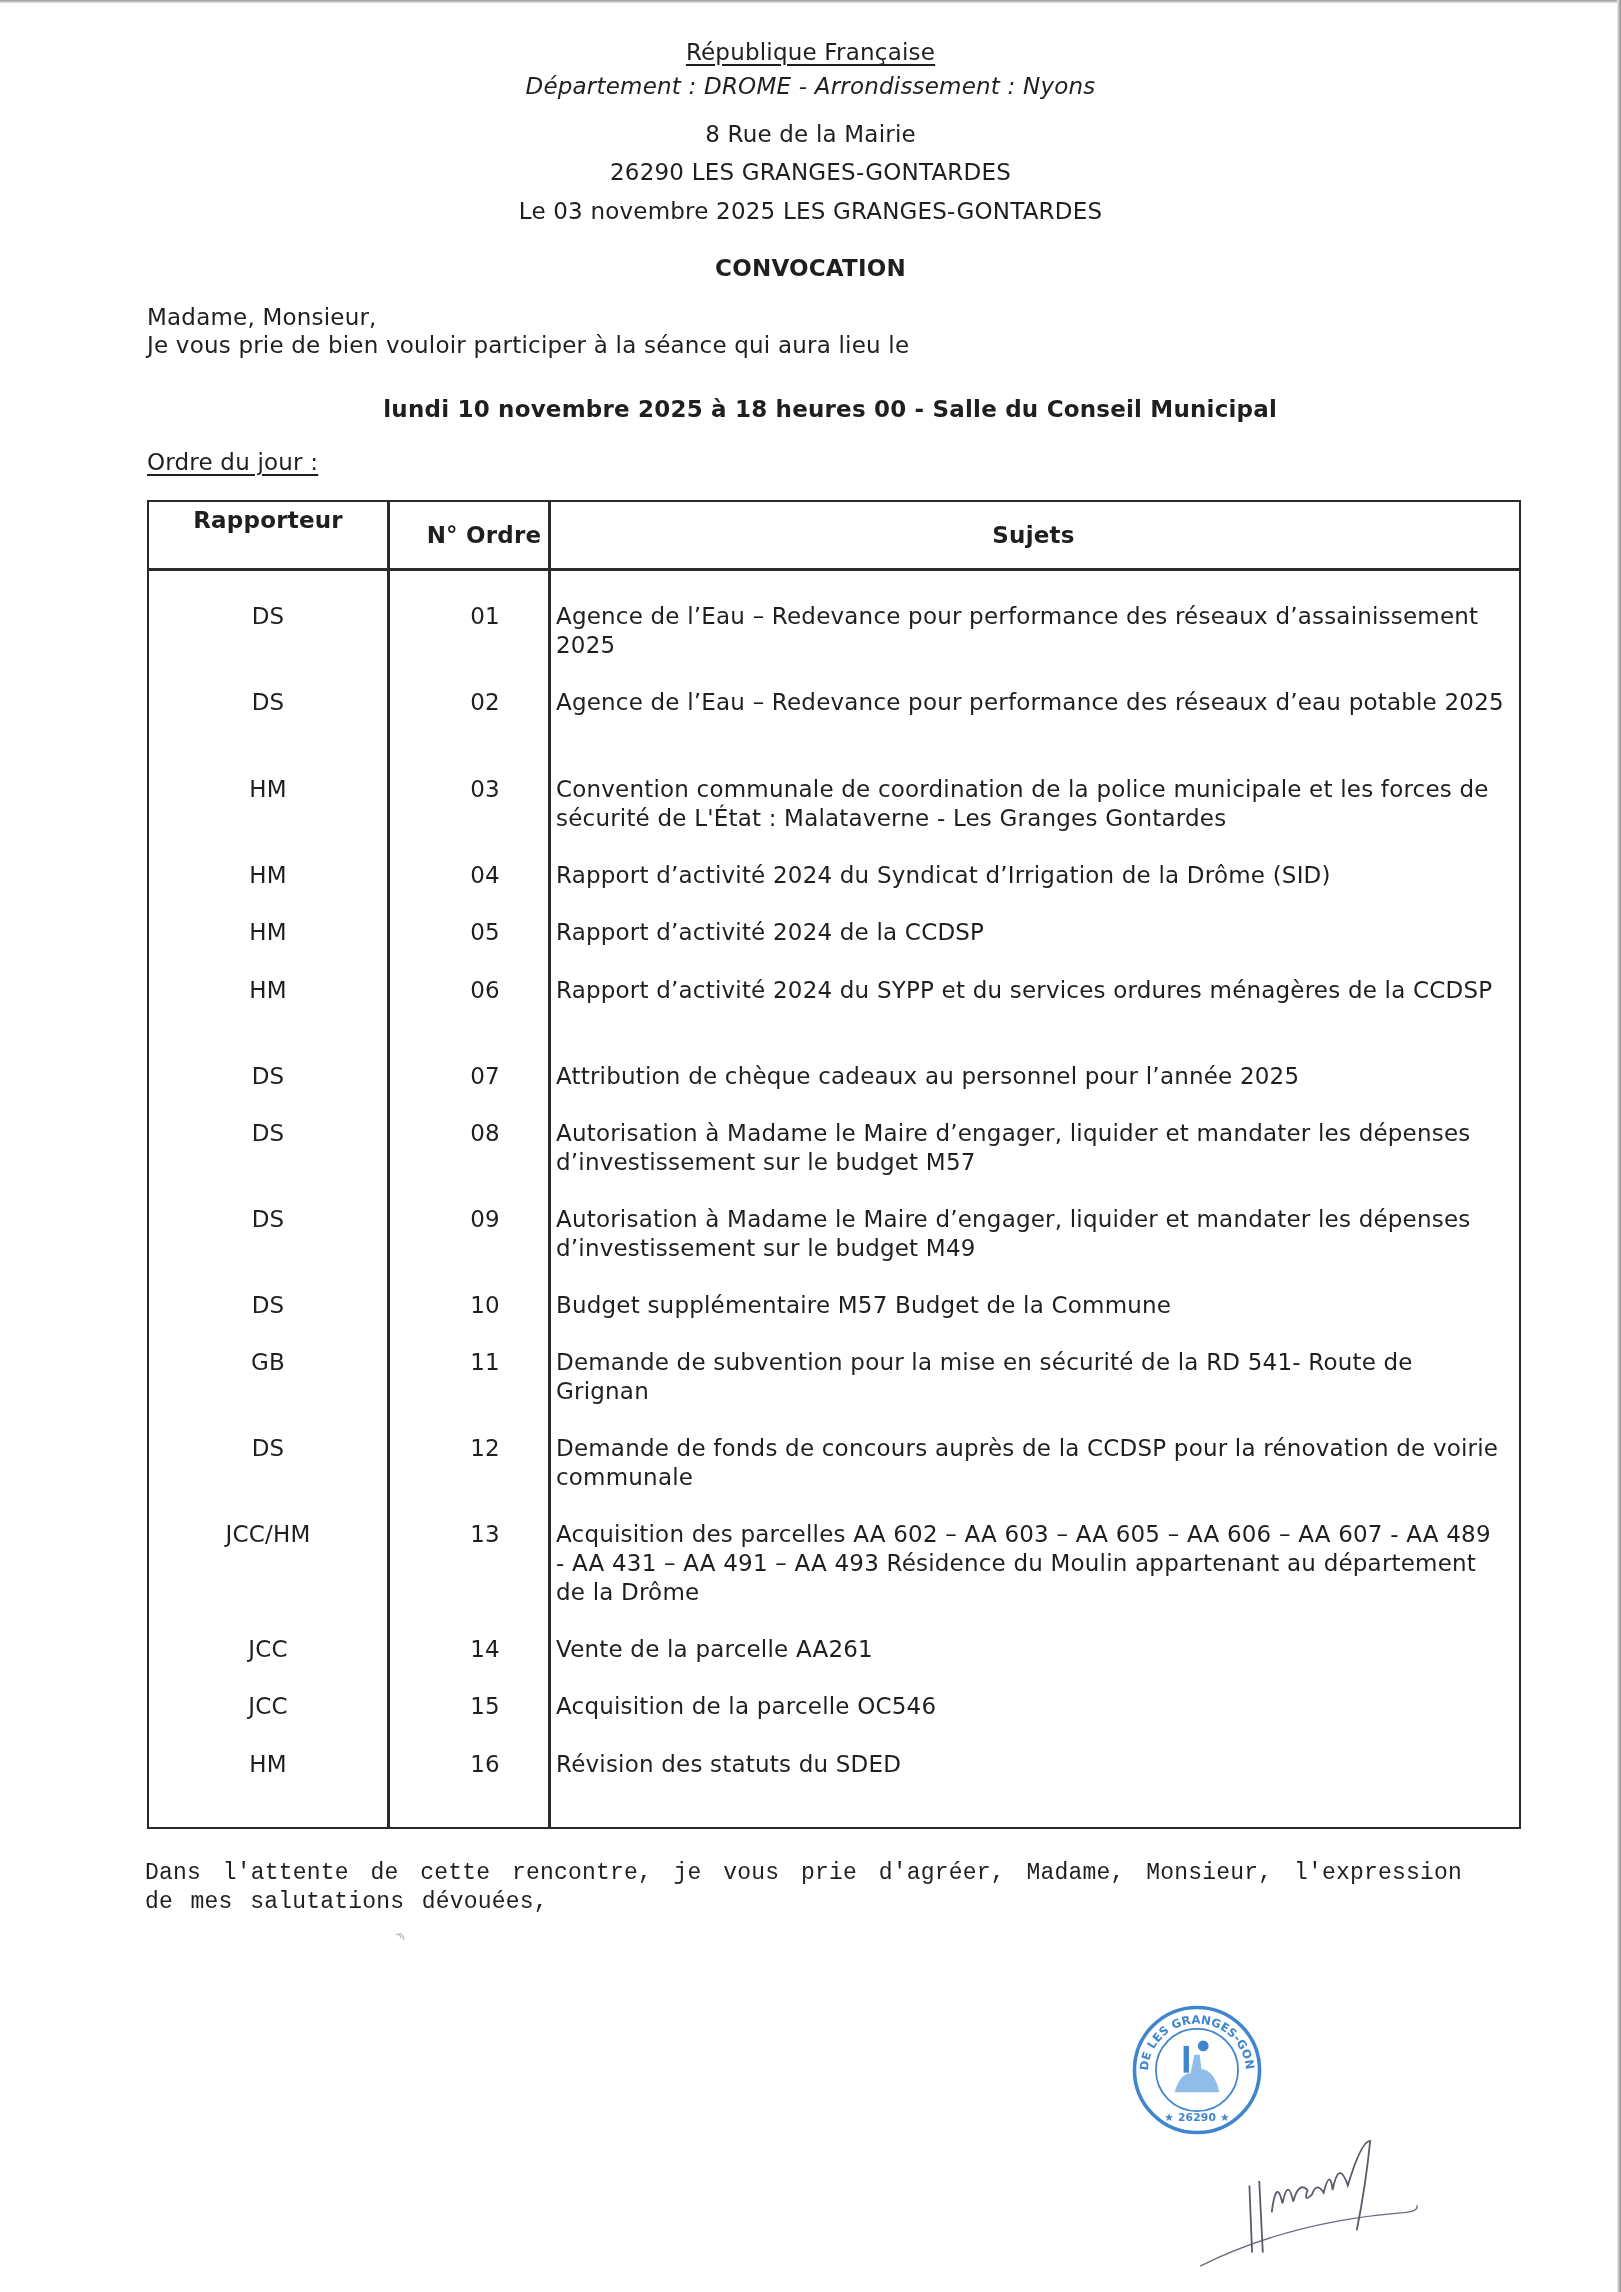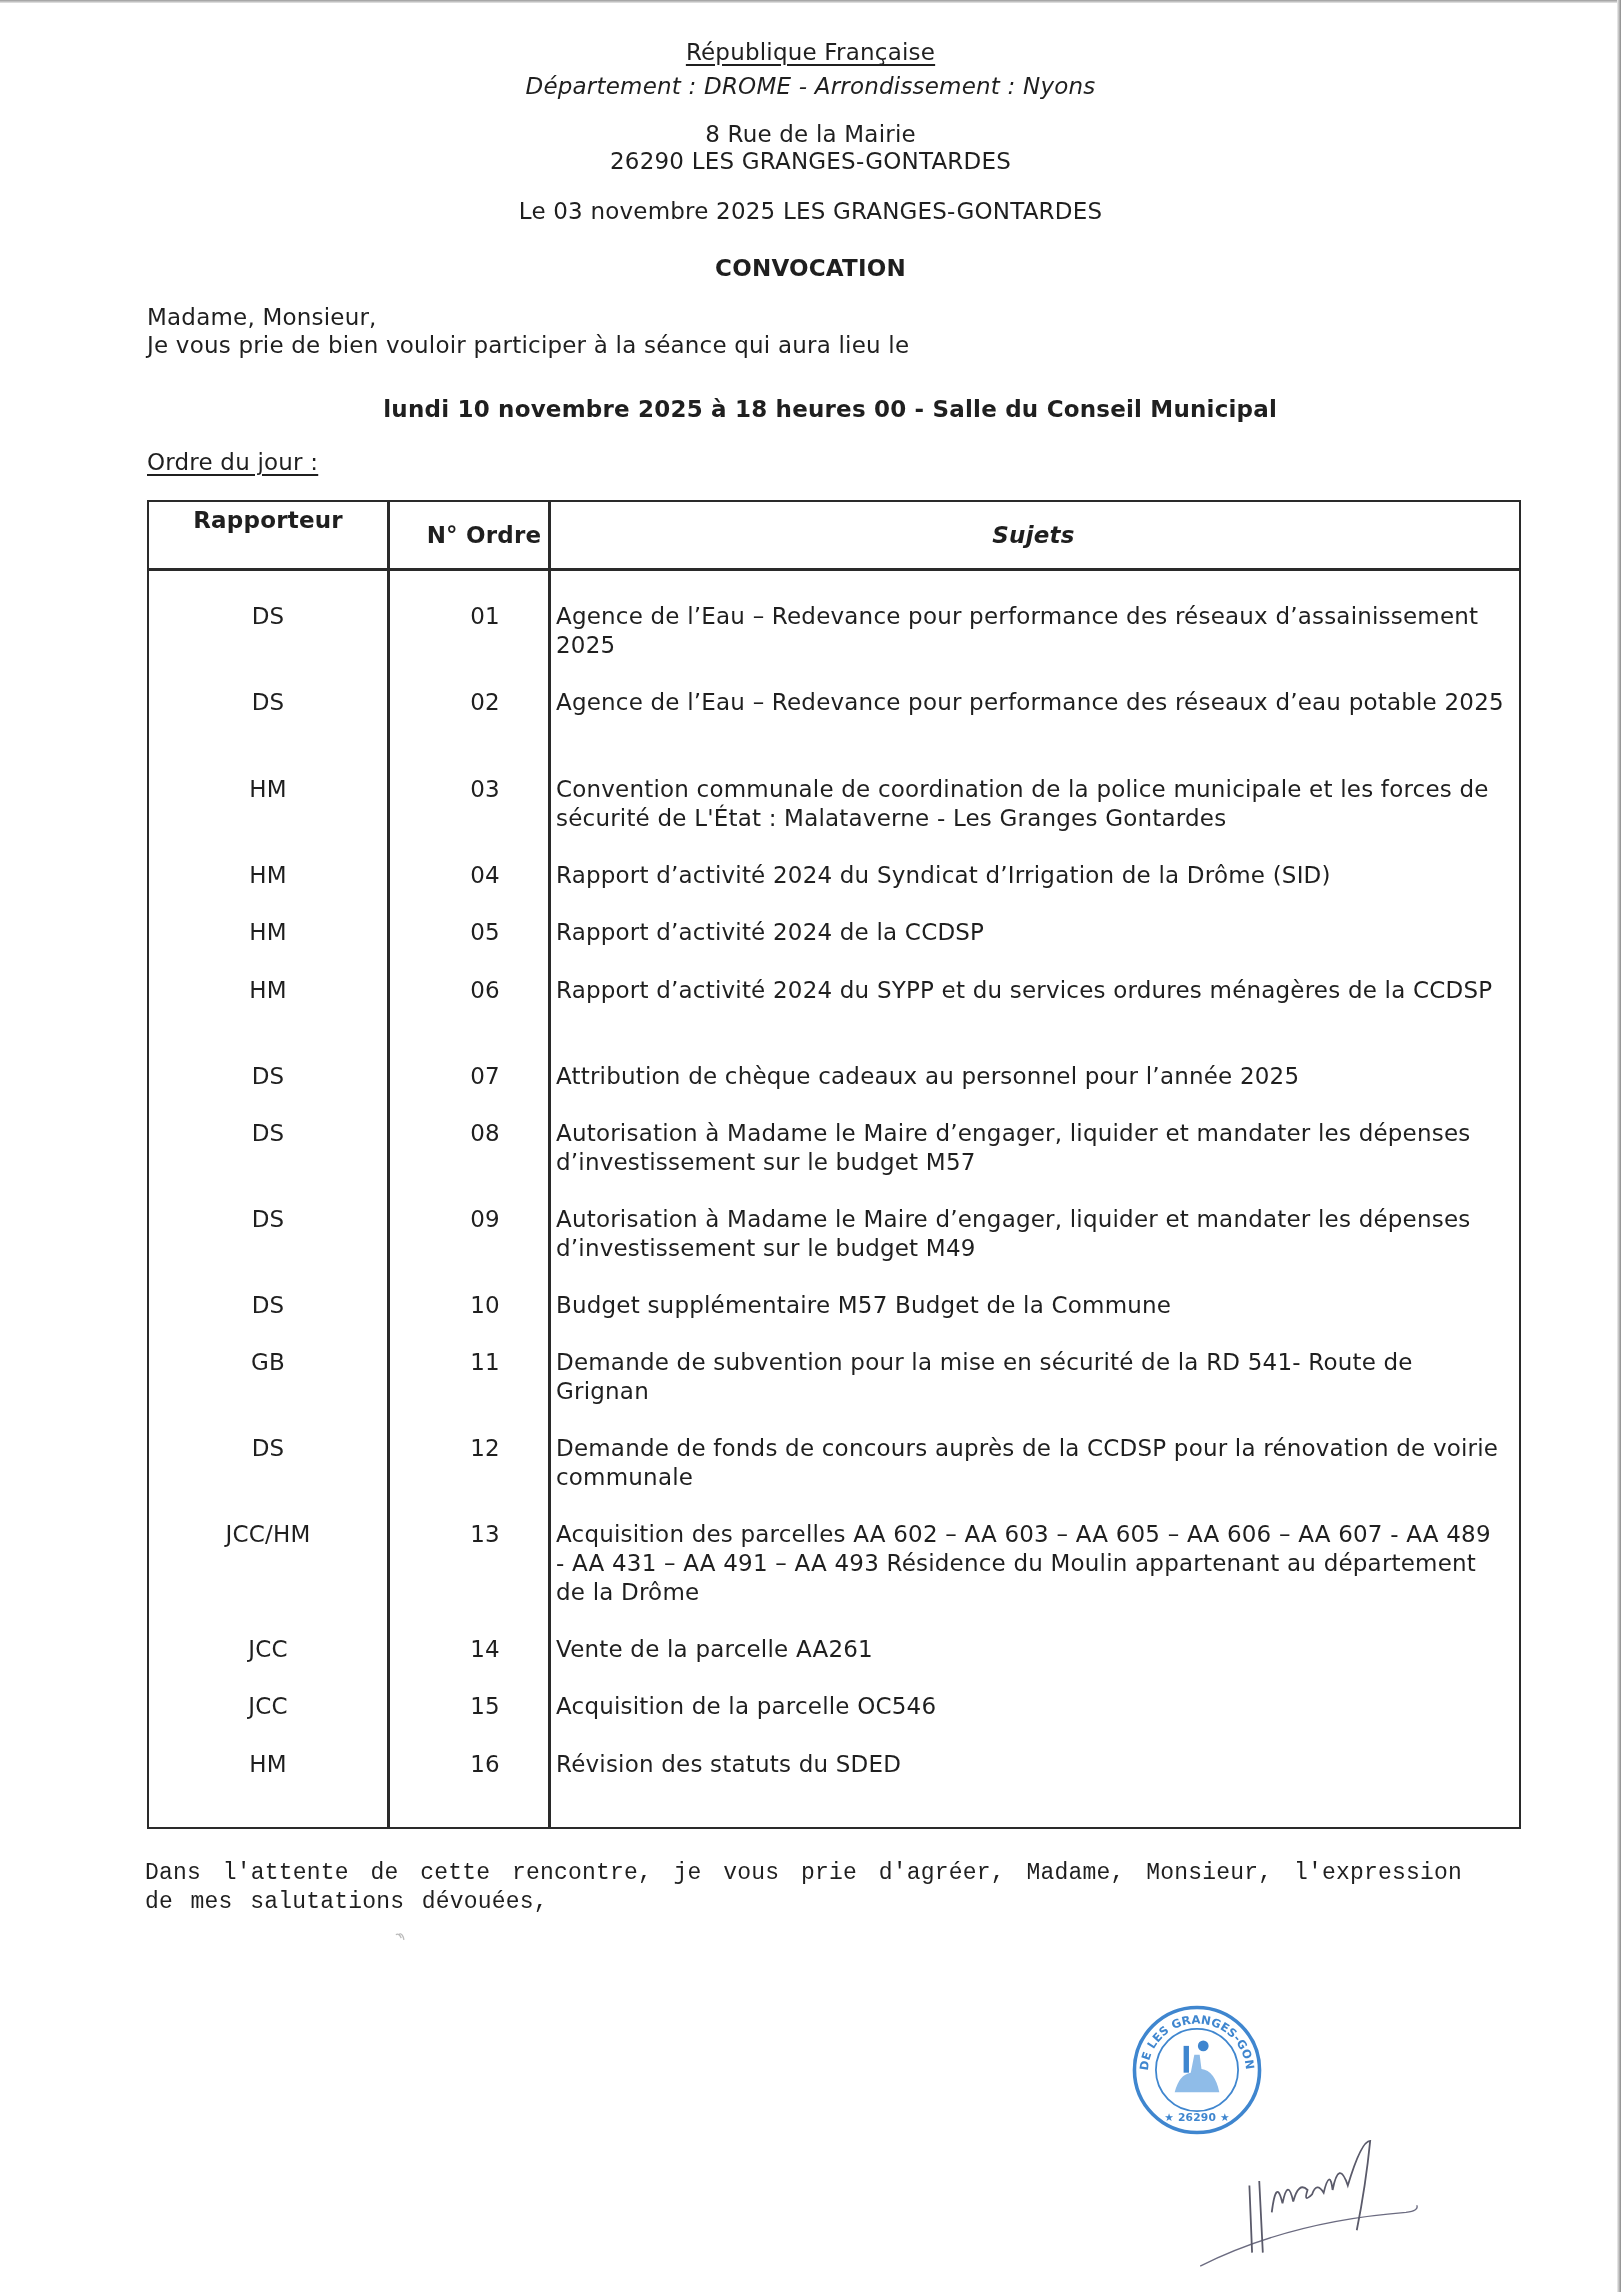--- a/index.html
+++ b/index.html
@@ -34,36 +34,36 @@
   </style>
 </head>
 <body>
 
 <div class="scan-top"></div>
 <div class="scan-right"></div>
 
 <div class="center u" style="top:38px;">République Française</div>
 <div class="center" style="top:72px;font-style:italic;">Département : DROME - Arrondissement : Nyons</div>
 <div class="center" style="top:120px;">8 Rue de la Mairie</div>
-<div class="center" style="top:147px;">26290 LES GRANGES-GONTARDES</div>
+<div class="center" style="top:158px;">26290 LES GRANGES-GONTARDES</div>
 <div class="center" style="top:197px;">Le 03 novembre 2025  LES GRANGES-GONTARDES</div>
 <div class="center bold" style="top:254px;">CONVOCATION</div>
 
 <div class="left-block" style="top:303px;">Madame, Monsieur,</div>
 <div class="left-block" style="top:331px;">Je vous prie de bien vouloir participer à la séance qui aura lieu le</div>
 <div class="center bold" style="top:395px; left:19.7px;">lundi 10 novembre 2025 à 18 heures 00 - Salle du Conseil Municipal</div>
 <div class="left-block u" style="top:448px;">Ordre du jour :</div>
 
 <div class="agenda" id="agenda">
   <div class="col-line" style="left:238px;"></div>
   <div class="col-line" style="left:399px;"></div>
   <div class="head-line"></div>
   <div class="th" style="left:0; width:238px; top:3.6px;">Rapporteur</div>
   <div class="th" style="left:241px; width:188px; top:19px;">N° Ordre</div>
-  <div class="th" style="left:401px; width:967px; top:19px;font-style:italic;">Sujets</div>
+  <div class="th" style="left:401px; width:967px; top:19px;">Sujets</div>
   <div id="rows">
       <div class="row" style="top: 100px;">
         <div class="cell-rap">DS</div>
         <div class="cell-num">01</div>
         <div class="cell-sub">Agence de l’Eau – Redevance pour performance des réseaux d’assainissement 2025</div>
       </div>
       <div class="row" style="top: 186px;">
         <div class="cell-rap">DS</div>
         <div class="cell-num">02</div>
         <div class="cell-sub">Agence de l’Eau – Redevance pour performance des réseaux d’eau potable 2025</div>

